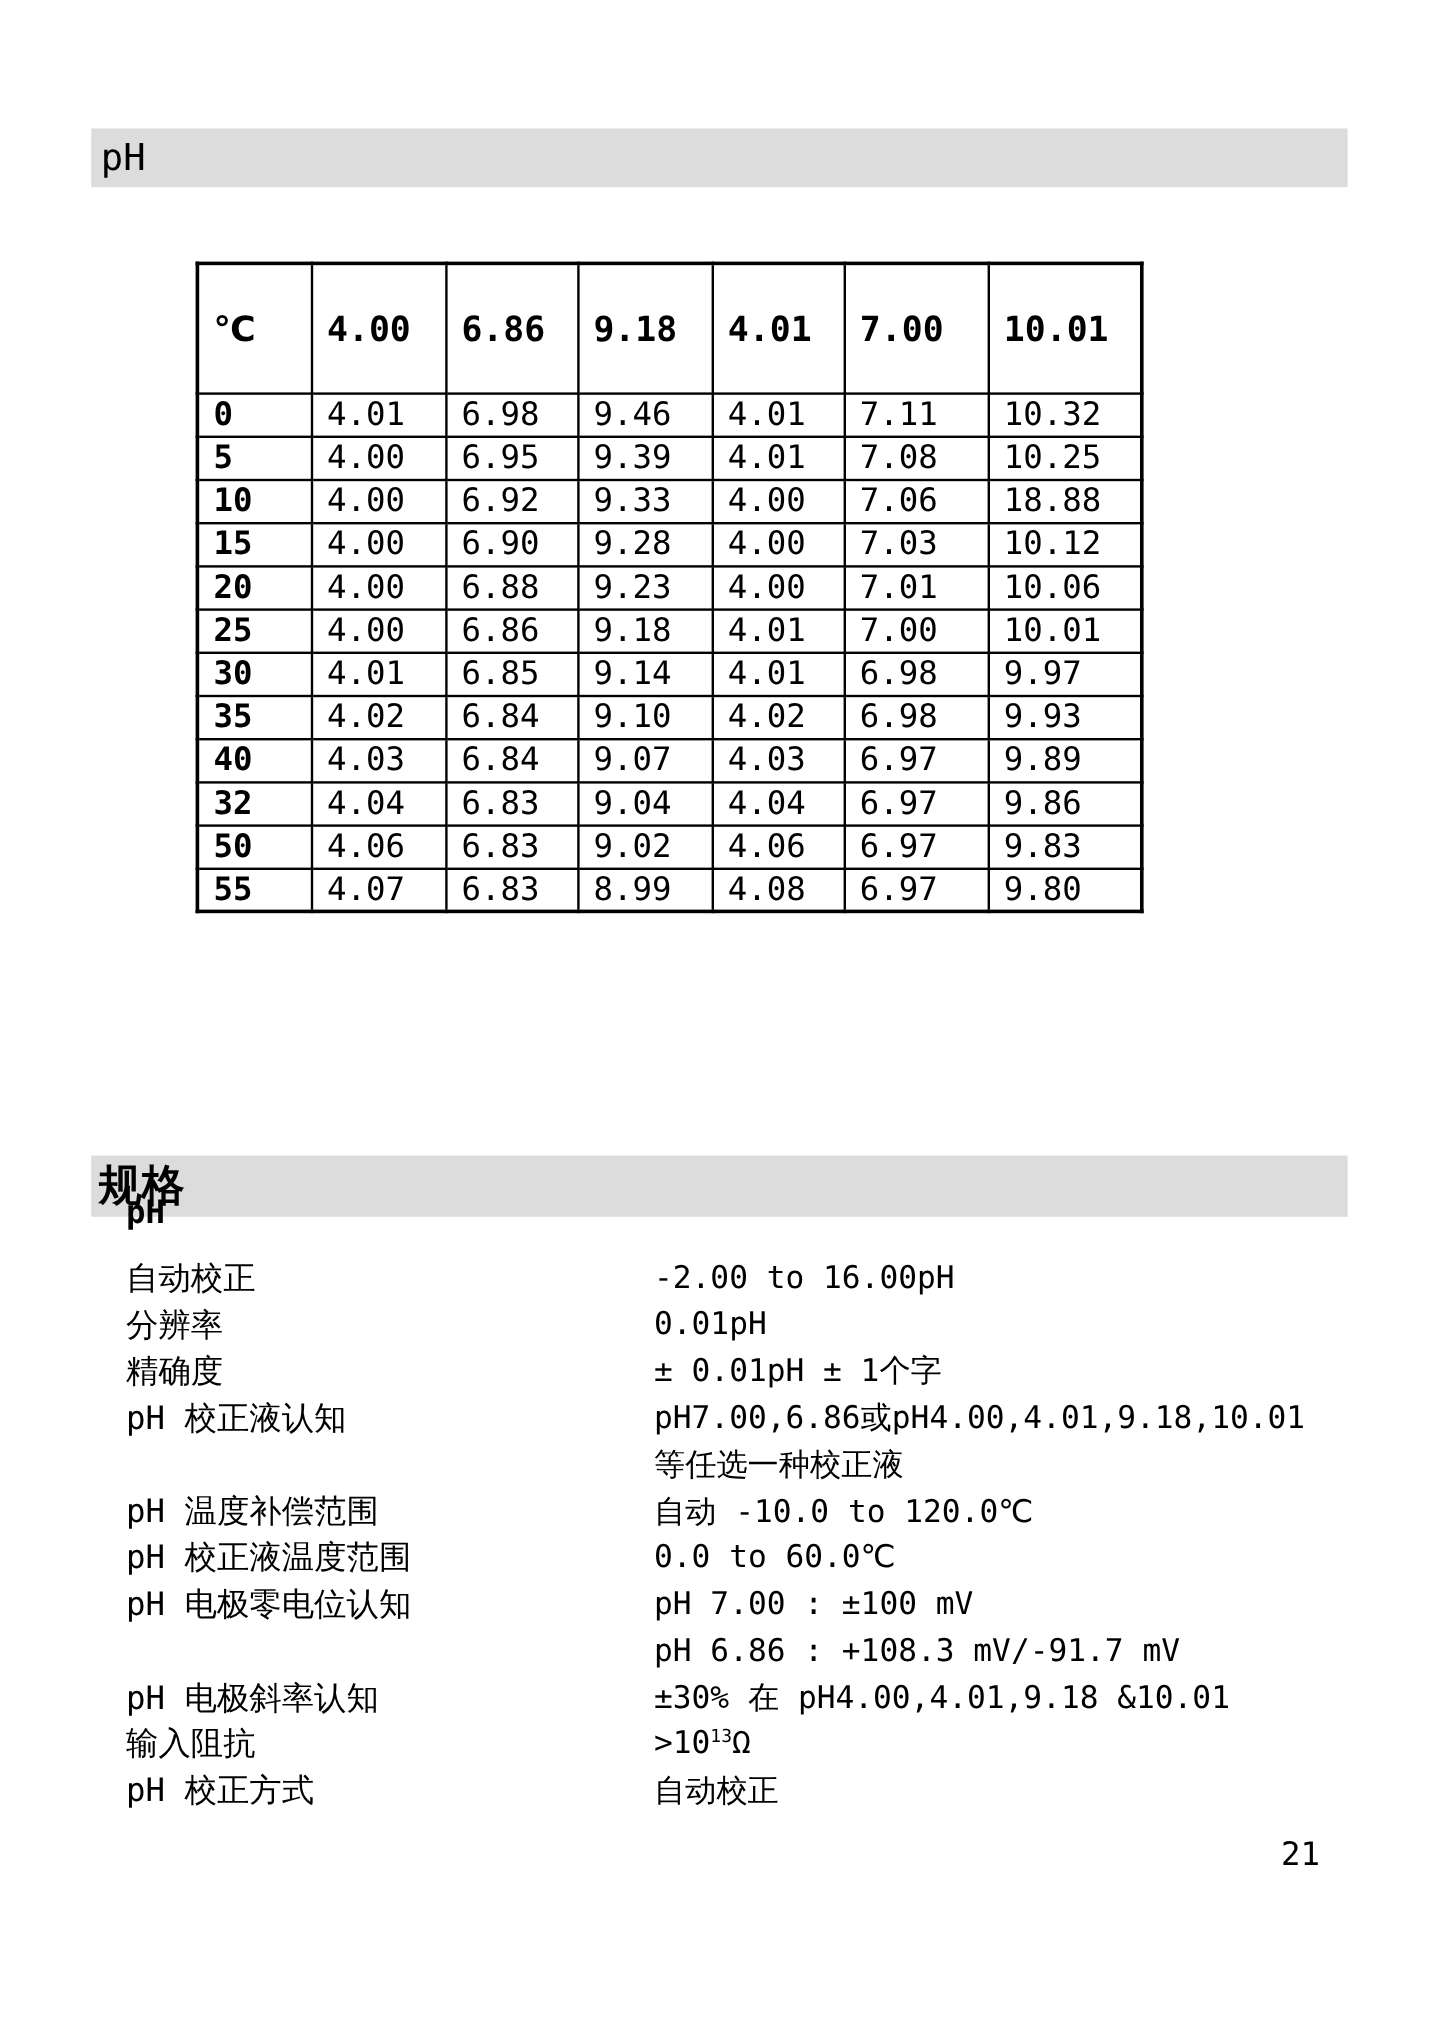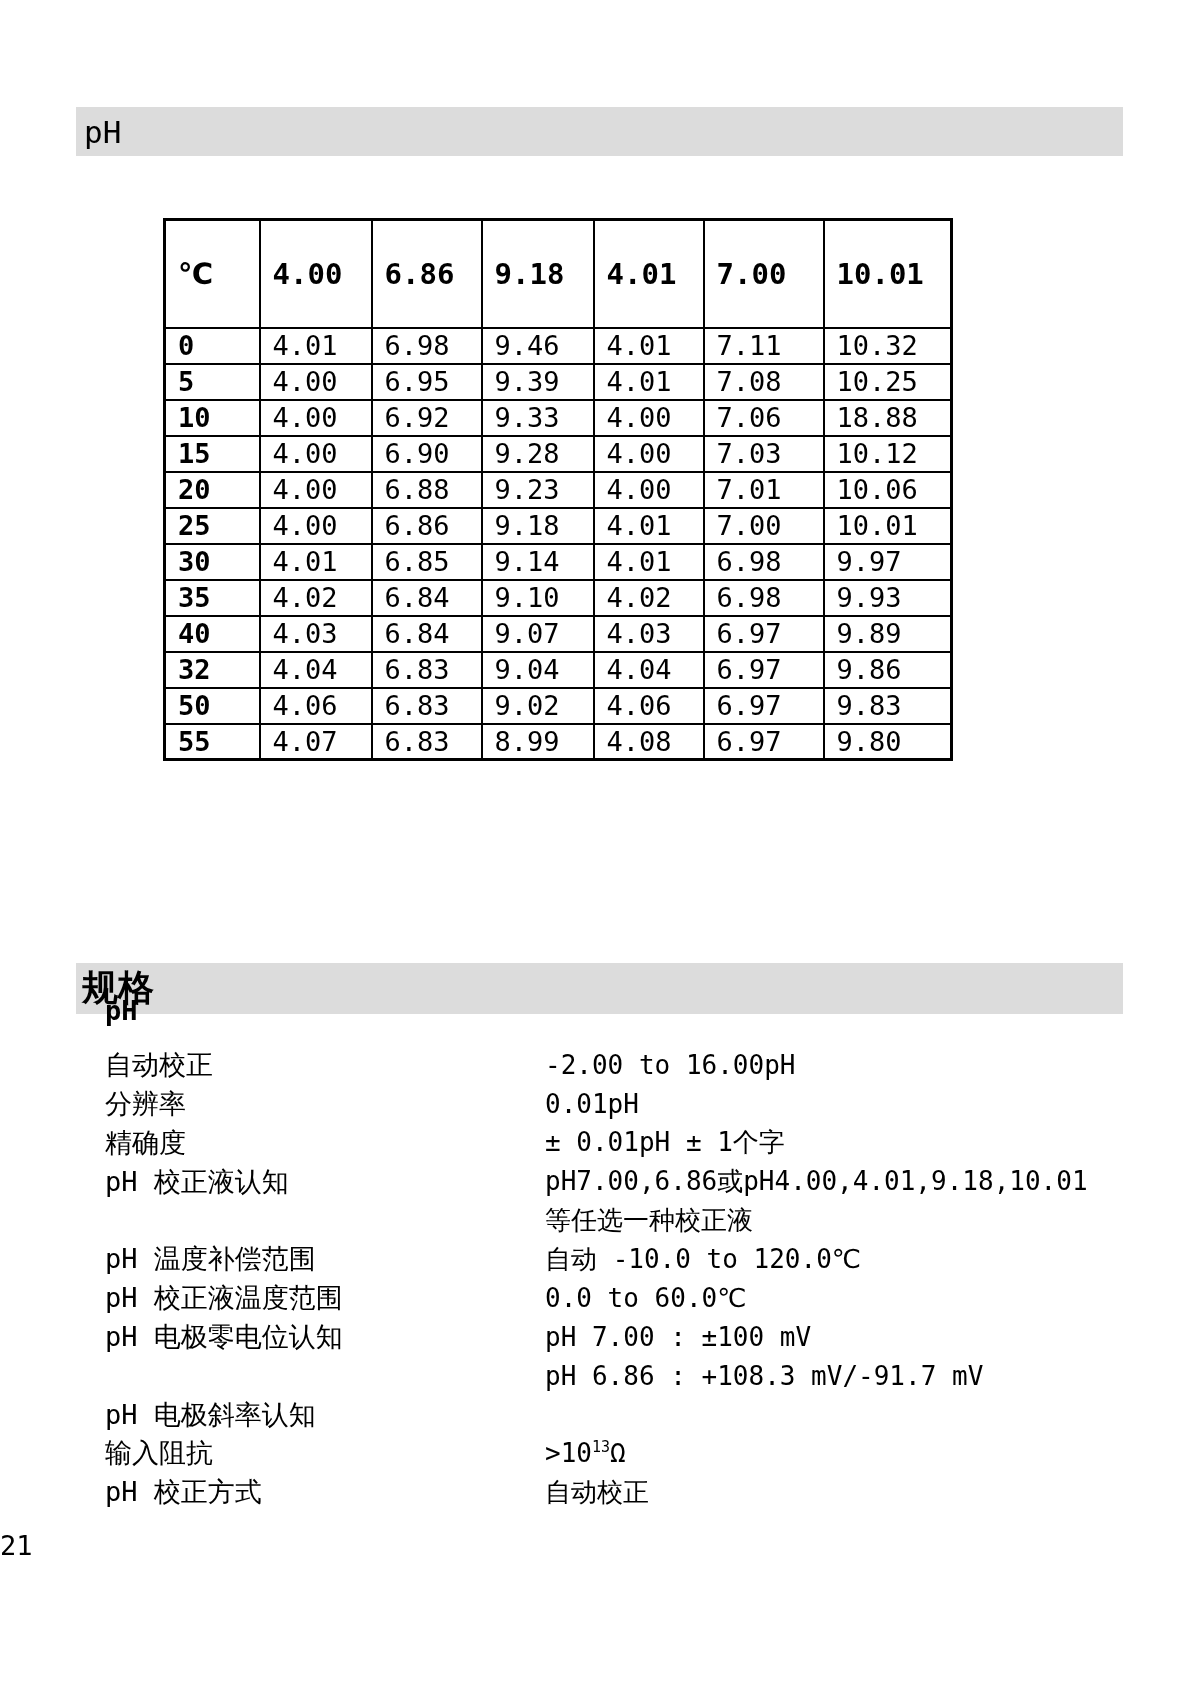--- a/index.html
+++ b/index.html
@@ -98,21 +98,21 @@
     font-size: 15px;
     vertical-align: super;
     line-height: 0;
   }
 
   .page-number {
     position: absolute;
     left: 0;
     top: 1530px;
     width: 1100px;
-    text-align: left;
+    text-align: right;
     font-size: 27px;
   }
 </style>
 </head>
 <body>
 
 <div class="page">
 
   <div class="bar title-bar">
     <span class="title-prefix">pH</span>
@@ -280,20 +280,21 @@
       <div class="spec-row">
         <div class="spec-label">pH 电极零电位认知</div>
         <div class="spec-value">pH 7.00 : ±100 mV</div>
       </div>
       <div class="spec-row">
         <div class="spec-label"></div>
         <div class="spec-value">pH 6.86 : +108.3 mV/-91.7 mV</div>
       </div>
       <div class="spec-row">
         <div class="spec-label">pH 电极斜率认知</div>
+        <div class="spec-value">±30% 在 pH4.00,4.01,9.18 &amp;10.01</div>
       </div>
       <div class="spec-row">
         <div class="spec-label">输入阻抗</div>
         <div class="spec-value">&gt;10<sup>13</sup>Ω</div>
       </div>
       <div class="spec-row">
         <div class="spec-label">pH 校正方式</div>
         <div class="spec-value">自动校正</div>
       </div>
     </div>

